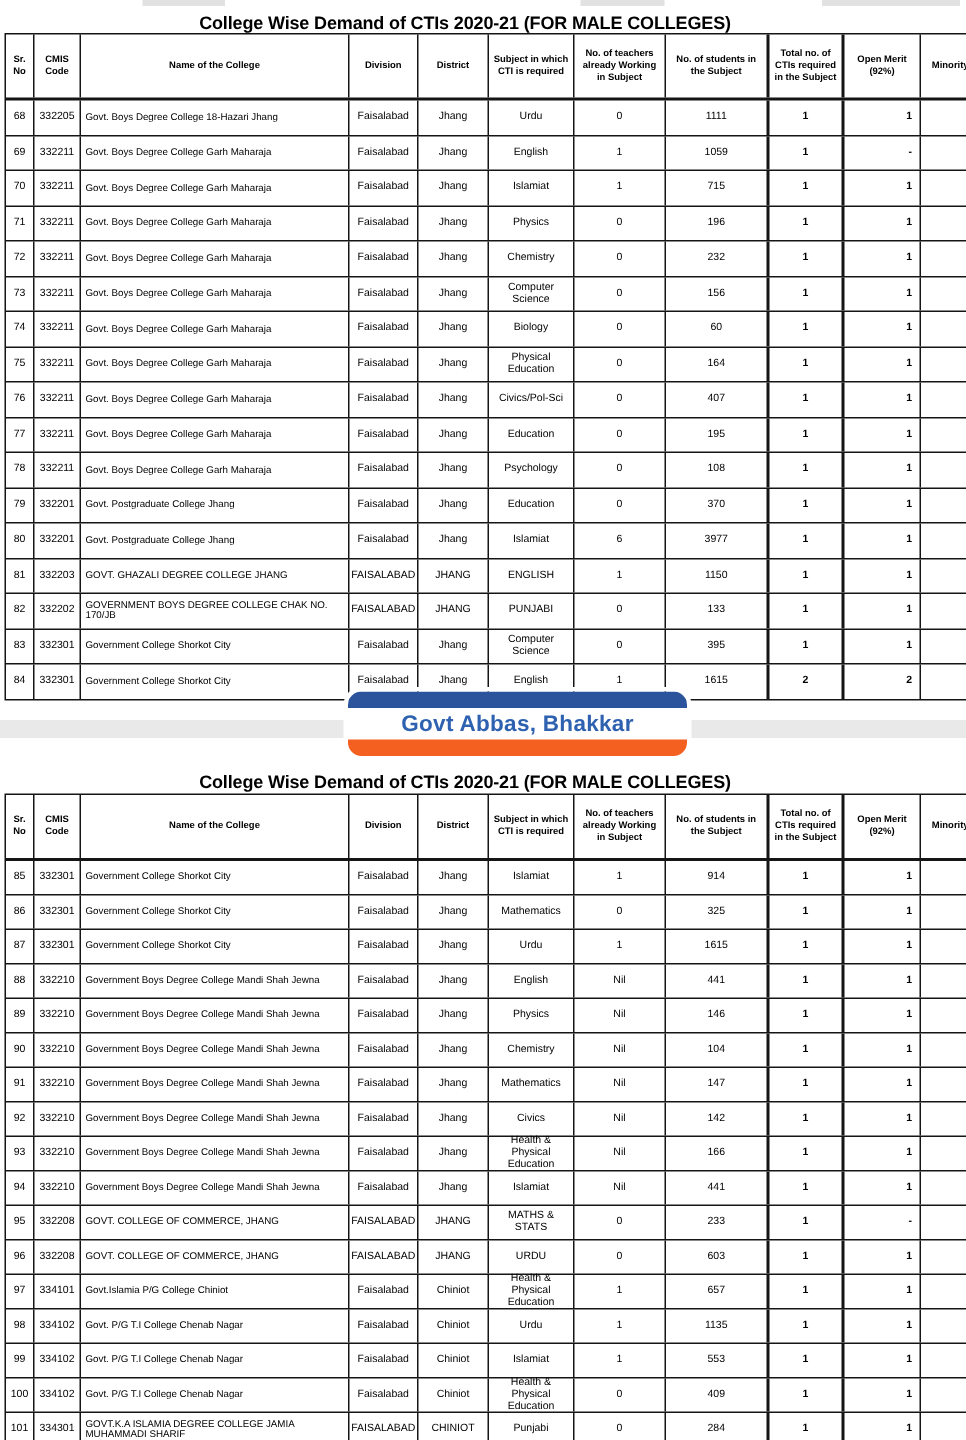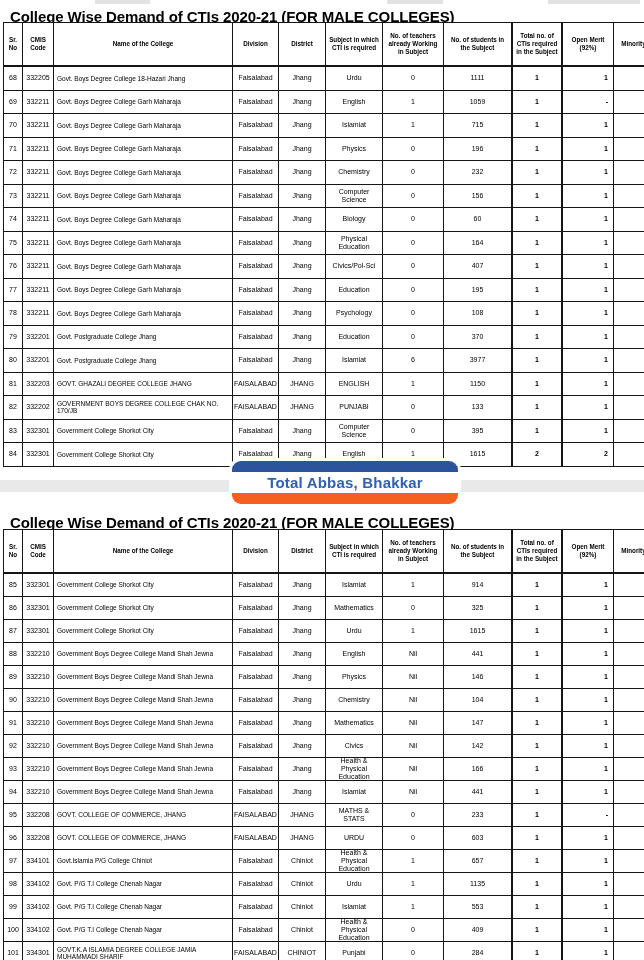--- a/index.html
+++ b/index.html
@@ -2,22 +2,22 @@
 <html><head>
 <meta charset="utf-8">
 <style>
   html,body{margin:0;padding:0;}
   body{
     width:644px;height:960px;overflow:hidden;background:#fff;position:relative;
     font-family:"Liberation Sans","DejaVu Sans",sans-serif;color:#000;
   }
   .top-mark{position:absolute;top:0;height:4px;background:#e2e2e2;}
   .doc-title{
-    position:absolute;left:10px;width:600px;text-align:left;
-    font-weight:bold;font-size:15px;letter-spacing:-0.1px;color:#000;
+    position:absolute;left:10px;width:600px;text-align:center;
+    font-weight:bold;font-size:12px;letter-spacing:-0.1px;color:#000;
   }
   .t1{top:8px}
   .t2{top:514px}
 
   .dtable{position:absolute;left:3px;width:665px;border:1px solid #151515;box-sizing:content-box;background:#fff;}
   .tbl1{top:22px}
   .tbl2{top:529px}
 
   .thead{display:flex;height:42px;border-bottom:2px solid #151515;}
   .hcell{
@@ -304,21 +304,21 @@
         <div class="cell c-total">2</div>
         <div class="cell c-open">2</div>
         <div class="cell c-min"></div>
       </div>
     </div>
 </div>
 
 <div class="gray-band"></div>
 <div class="banner">
   <div class="banner-top"></div>
-  <div class="banner-mid">Total Abbas, Bhakkar</div>
+  <div class="banner-mid">Govt Abbas, Bhakkar</div>
   <div class="banner-bottom"></div>
 </div>
 
 <div class="doc-title t2">College Wise Demand of CTIs 2020-21 (FOR MALE COLLEGES)</div>
 <div class="dtable tbl2">
   <div class="thead">
       <div class="hcell c-sr">Sr. No</div>
       <div class="hcell c-cmis">CMIS Code</div>
       <div class="hcell c-name">Name of the College</div>
       <div class="hcell c-div">Division</div>

